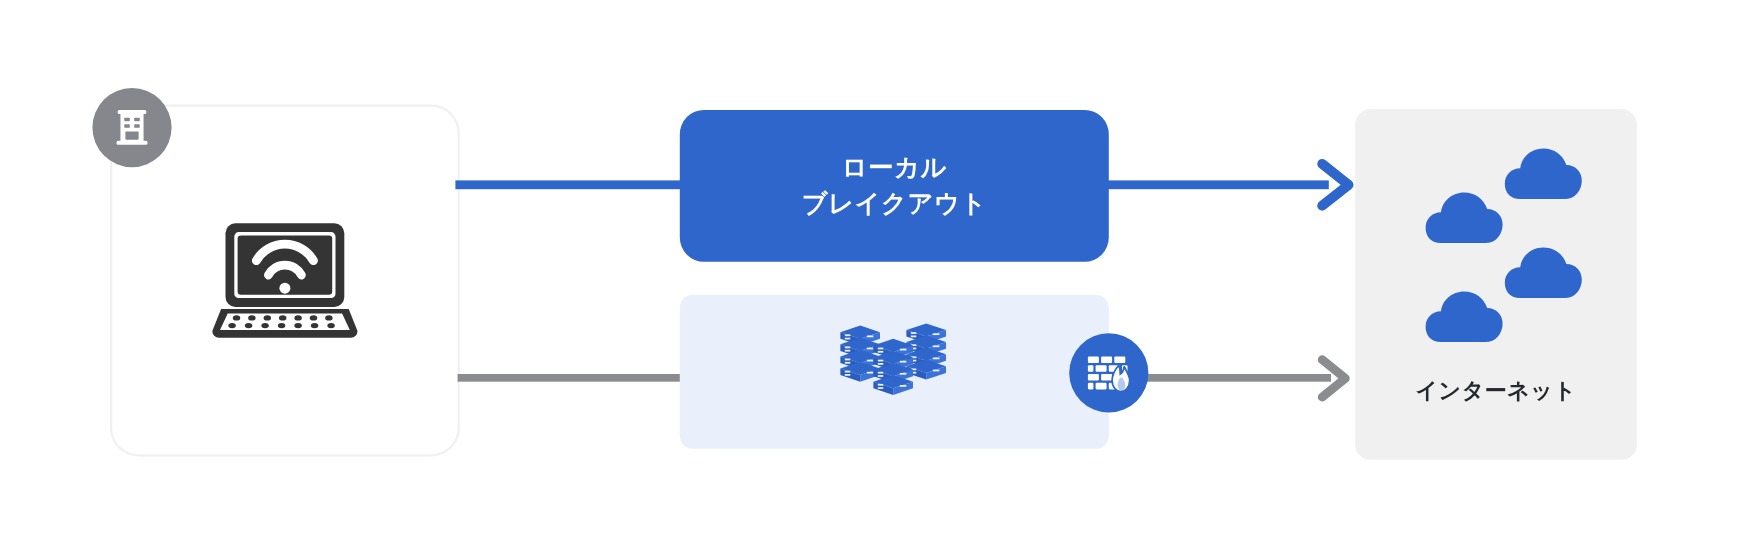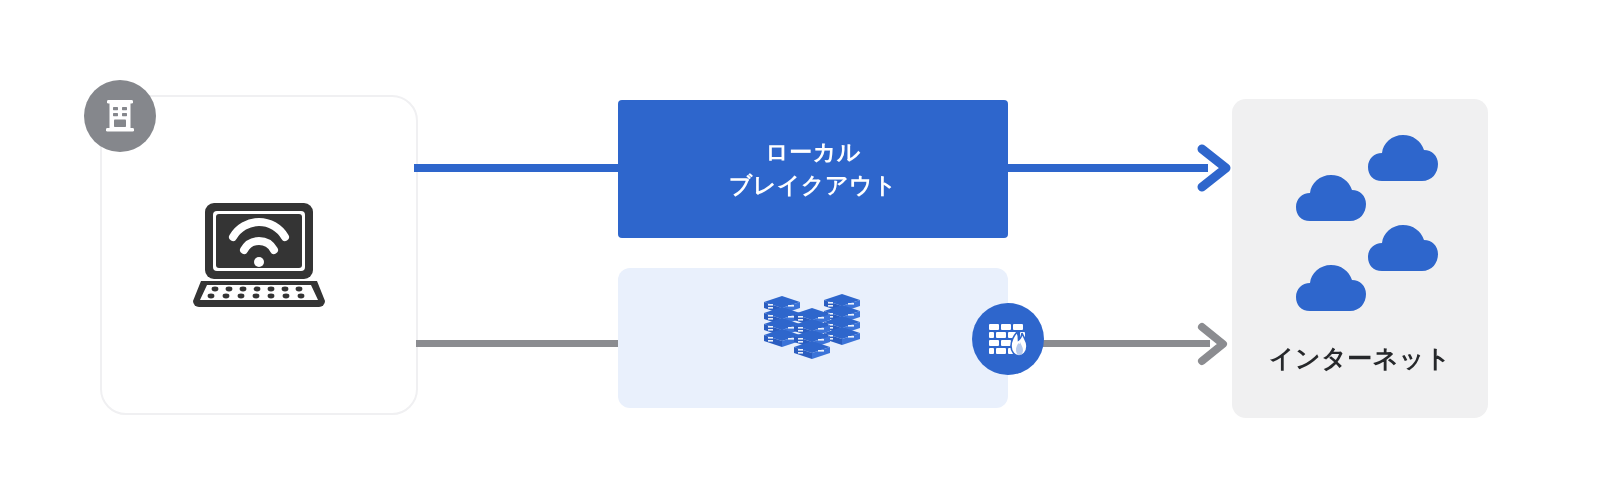--- a/index.html
+++ b/index.html
@@ -72,21 +72,21 @@
   }
 
   
   .breakout-box {
     position: absolute;
     left: 618px;
     top: 100px;
     width: 390px;
     height: 138px;
     background: #2e66cc;
-    border-radius: 4px;
+    border-radius: 22px;
     display: flex;
     align-items: center;
     justify-content: center;
     z-index: 3;
   }
   .breakout-label {
     color: #ffffff;
     font-size: 23px;
     font-weight: bold;
     line-height: 1.42;
@@ -160,21 +160,21 @@
     width: 200px;
     height: 190px;
   }
   .internet-label {
     position: absolute;
     left: 0;
     right: 0;
     top: 243px;
     text-align: center;
     color: #26282b;
-    font-size: 25px;
+    font-size: 20px;
     font-weight: bold;
     letter-spacing: 0.5px;
   }
 </style>
 </head>
 <body>
 
 <div id="canvas">
 
   <div class="line line-blue" style="left:414px; top:164px; width:212px;"></div>

